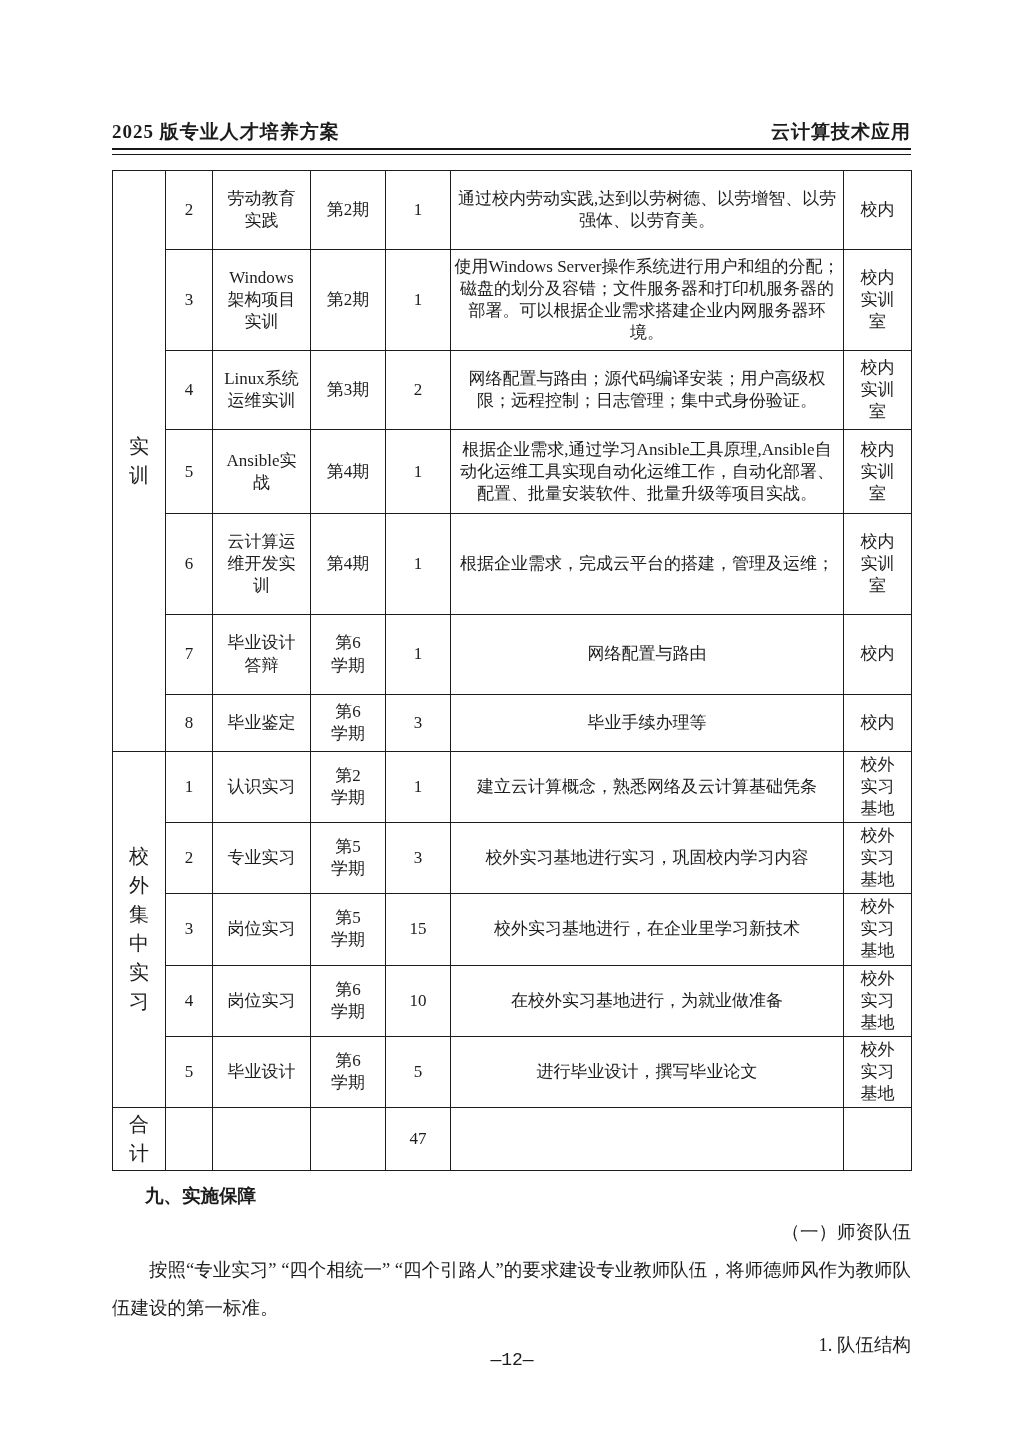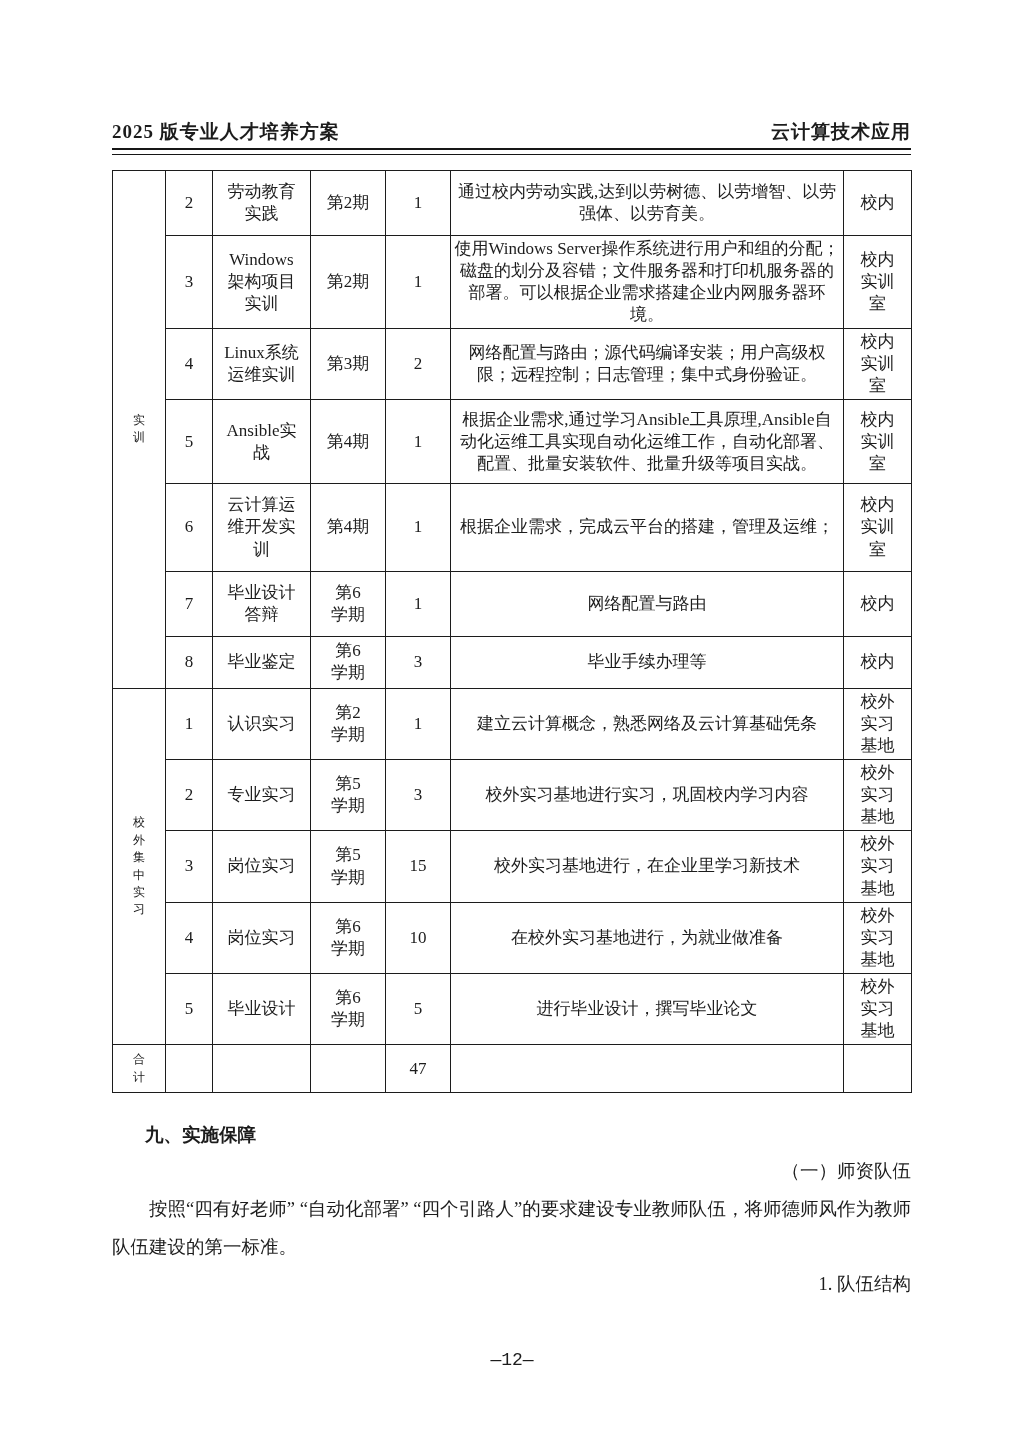--- a/index.html
+++ b/index.html
@@ -10,26 +10,26 @@
   }
   .content{position:absolute;left:112px;top:120px;width:799px;}
   .pagehead{display:flex;justify-content:space-between;align-items:baseline;
     font-weight:bold;font-size:19px;letter-spacing:1px;line-height:24px;}
   .rule{margin-top:4px;height:3.5px;border-top:2.6px solid #161616;border-bottom:1.3px solid #161616;}
   table.plan{border-collapse:collapse;table-layout:fixed;width:799px;margin-top:15px;}
   table.plan{border:1.6px solid #1c1c1c;}
   table.plan td{border:1.2px solid #1c1c1c;font-size:17px;line-height:1.3;
     text-align:center;vertical-align:middle;padding:2px 3px;word-break:break-all;}
   td.cellcontent{text-align:left;padding:3px 8px;line-height:1.28;}
-  .vtext{width:1.25em;margin:0 auto;word-break:break-all;line-height:1.45;font-size:12px;}
+  .vtext{width:1.25em;margin:0 auto;word-break:break-all;line-height:1.45;font-size:20px;}
   td.cat-top{vertical-align:top;padding-top:5px;}
   td.term{white-space:pre-line;}
-  .namewrap{width:77px;margin:8px auto;word-break:break-all;}
+  .namewrap{width:77px;margin:15px auto;word-break:break-all;}
   .locwrap{width:2.25em;margin:0 auto;word-break:break-all;line-height:1.3;}
-  .bodytext{margin-top:24px;font-size:18.5px;}
+  .bodytext{margin-top:7px;font-size:18.5px;}
   .bodytext .h-num{font-weight:bold;padding-left:33px;line-height:36px;}
   .bodytext .h-sub{padding-left:33px;line-height:37px;text-align:right;}
   .bodytext p.para{margin:0;text-indent:2em;text-align:justify;line-height:38px;}
   .pagefoot{position:absolute;left:0;top:1350px;width:1024px;text-align:center;font-size:18px;font-family:Liberation Mono, monospace;}
 </style>
 </head>
 <body>
 
 <div class="content">
 
@@ -219,19 +219,19 @@
         <td>47</td>
         <td></td>
         <td></td>
       </tr>
     </tbody>
   </table>
 
   <div class="bodytext">
     <div class="h-num">九、实施保障</div>
     <div class="h-sub">（一）师资队伍</div>
-    <p class="para">按照“四有好老师” “自动化部署” “四个引路人”的要求建设专业教师队伍，将师德师风作为教师队伍建设的第一标准。</p>
+    <p class="para">按照“专业实习” “四个相统一” “四个引路人”的要求建设专业教师队伍，将师德师风作为教师队伍建设的第一标准。</p>
     <div class="h-sub">1. 队伍结构</div>
   </div>
 
 </div>
 
 <div class="pagefoot">—12—</div>
 
 </body></html>

